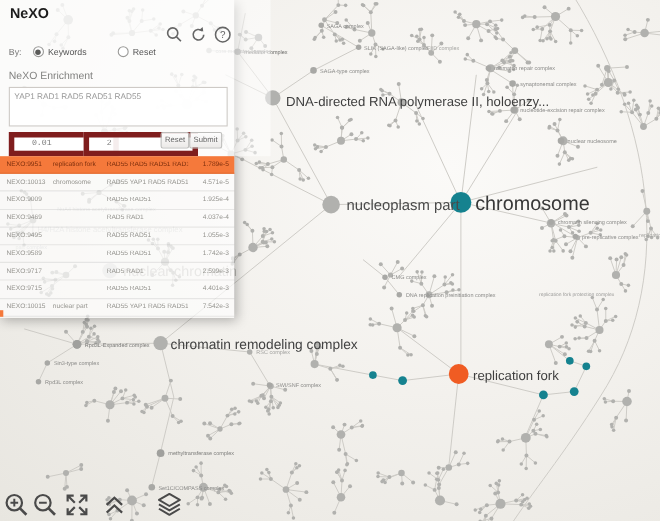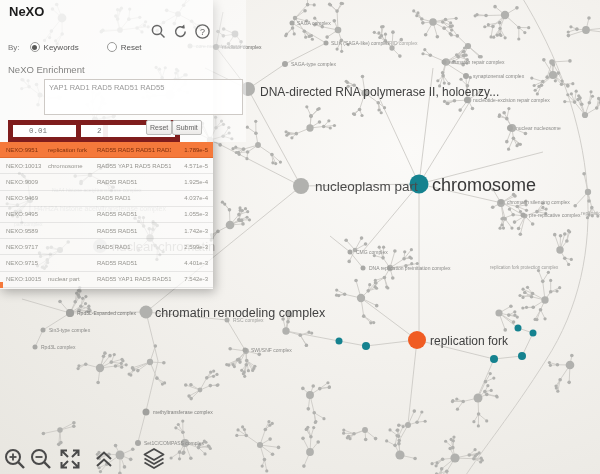--- a/index.html
+++ b/index.html
@@ -27,21 +27,21 @@
   .icon-btn{position:absolute;top:23px;width:17px;height:17px;background:none;border:none;padding:0;cursor:pointer}
   .by-row{position:absolute;left:8px;top:40px;height:12px;font-size:8px;color:#777;display:flex;align-items:flex-end}
   .by-label{margin-right:10px}
   .radio{display:inline-block;width:8px;height:8px;border:1px solid #9a9a98;border-radius:50%;background:#fff;position:relative;margin-right:4px;vertical-align:-1px}
   .radio.checked::after{content:"";position:absolute;left:1.5px;top:1.5px;width:5px;height:5px;border-radius:50%;background:#5a5a58}
   .radio-option{display:flex;align-items:center;margin-right:28px;color:#555}
   .section-title{position:absolute;left:8px;top:64px;font-size:9.5px;color:#828280}
   .genes-area{
     position:absolute;left:8px;top:79px;width:189px;height:28px;resize:none;
     border:1px solid #cecac6;font-size:7.5px;color:#999;padding:3px 4px;
-    background:rgba(255,255,255,0.9);outline:none;font-family:"Liberation Sans",sans-serif;margin-left:36px;
+    background:rgba(255,255,255,0.9);outline:none;font-family:"Liberation Sans",sans-serif;
   }
   .ctrl-input{
     position:absolute;top:120px;height:12px;border:5px solid #7f1d1d;font-size:7.5px;
     color:#777;padding:0 16px;background:rgba(255,255,255,0.92);outline:none;
     font-family:Liberation Mono, monospace;
   }
   .ctrl-btn{
     position:absolute;top:120px;height:15px;font-size:7px;color:#666;
     background:linear-gradient(#fdfdfd,#eceae8);border:1px solid #bdbdbb;border-radius:2px;
     padding:0 3px;cursor:pointer;font-family:"Liberation Sans",sans-serif;

